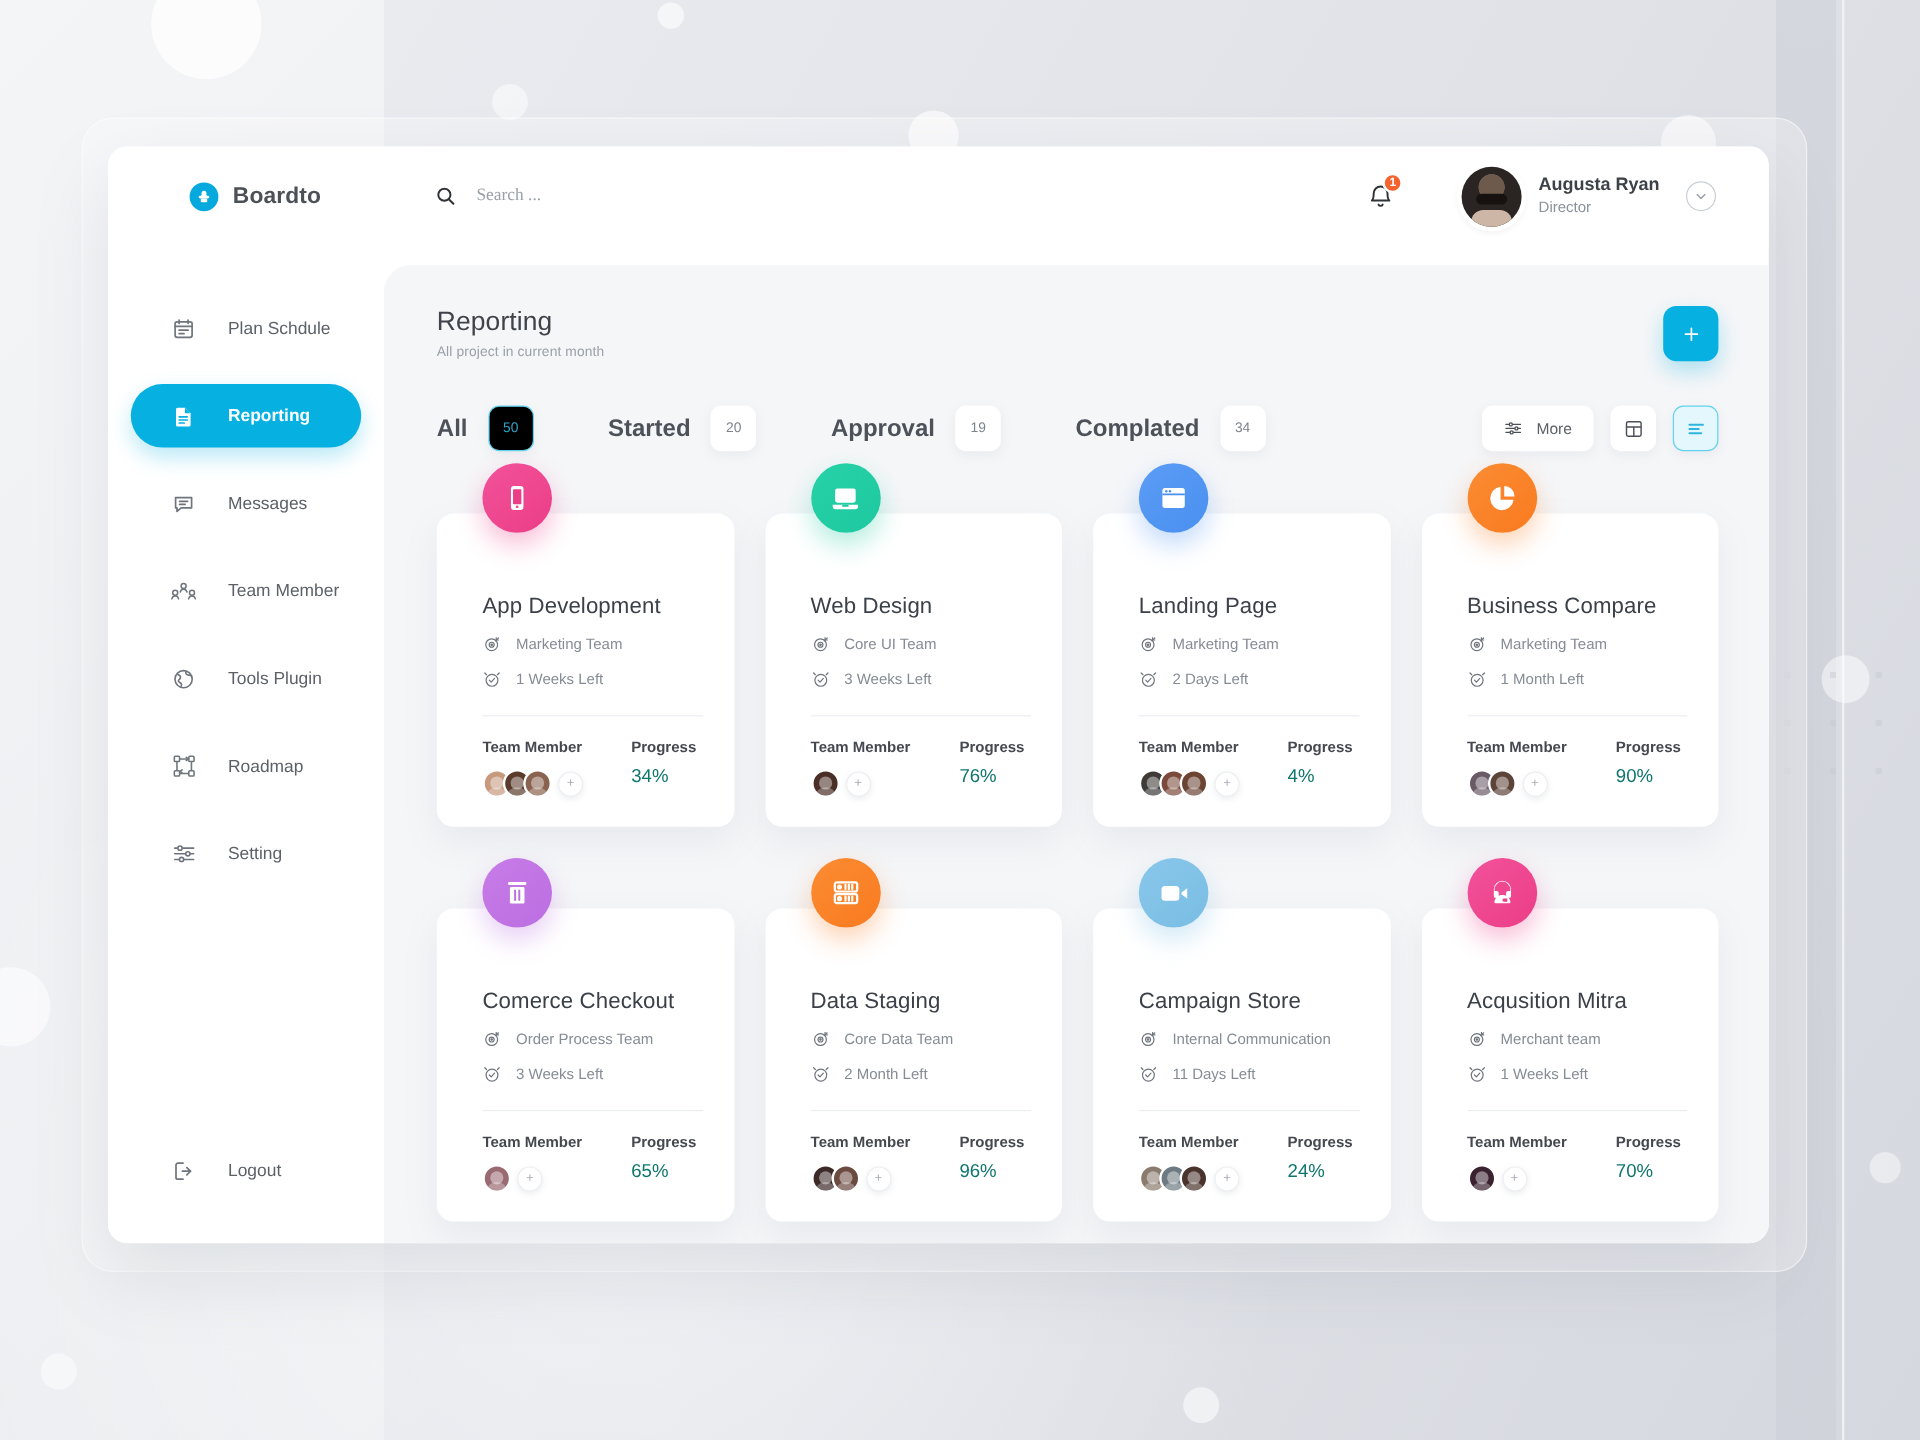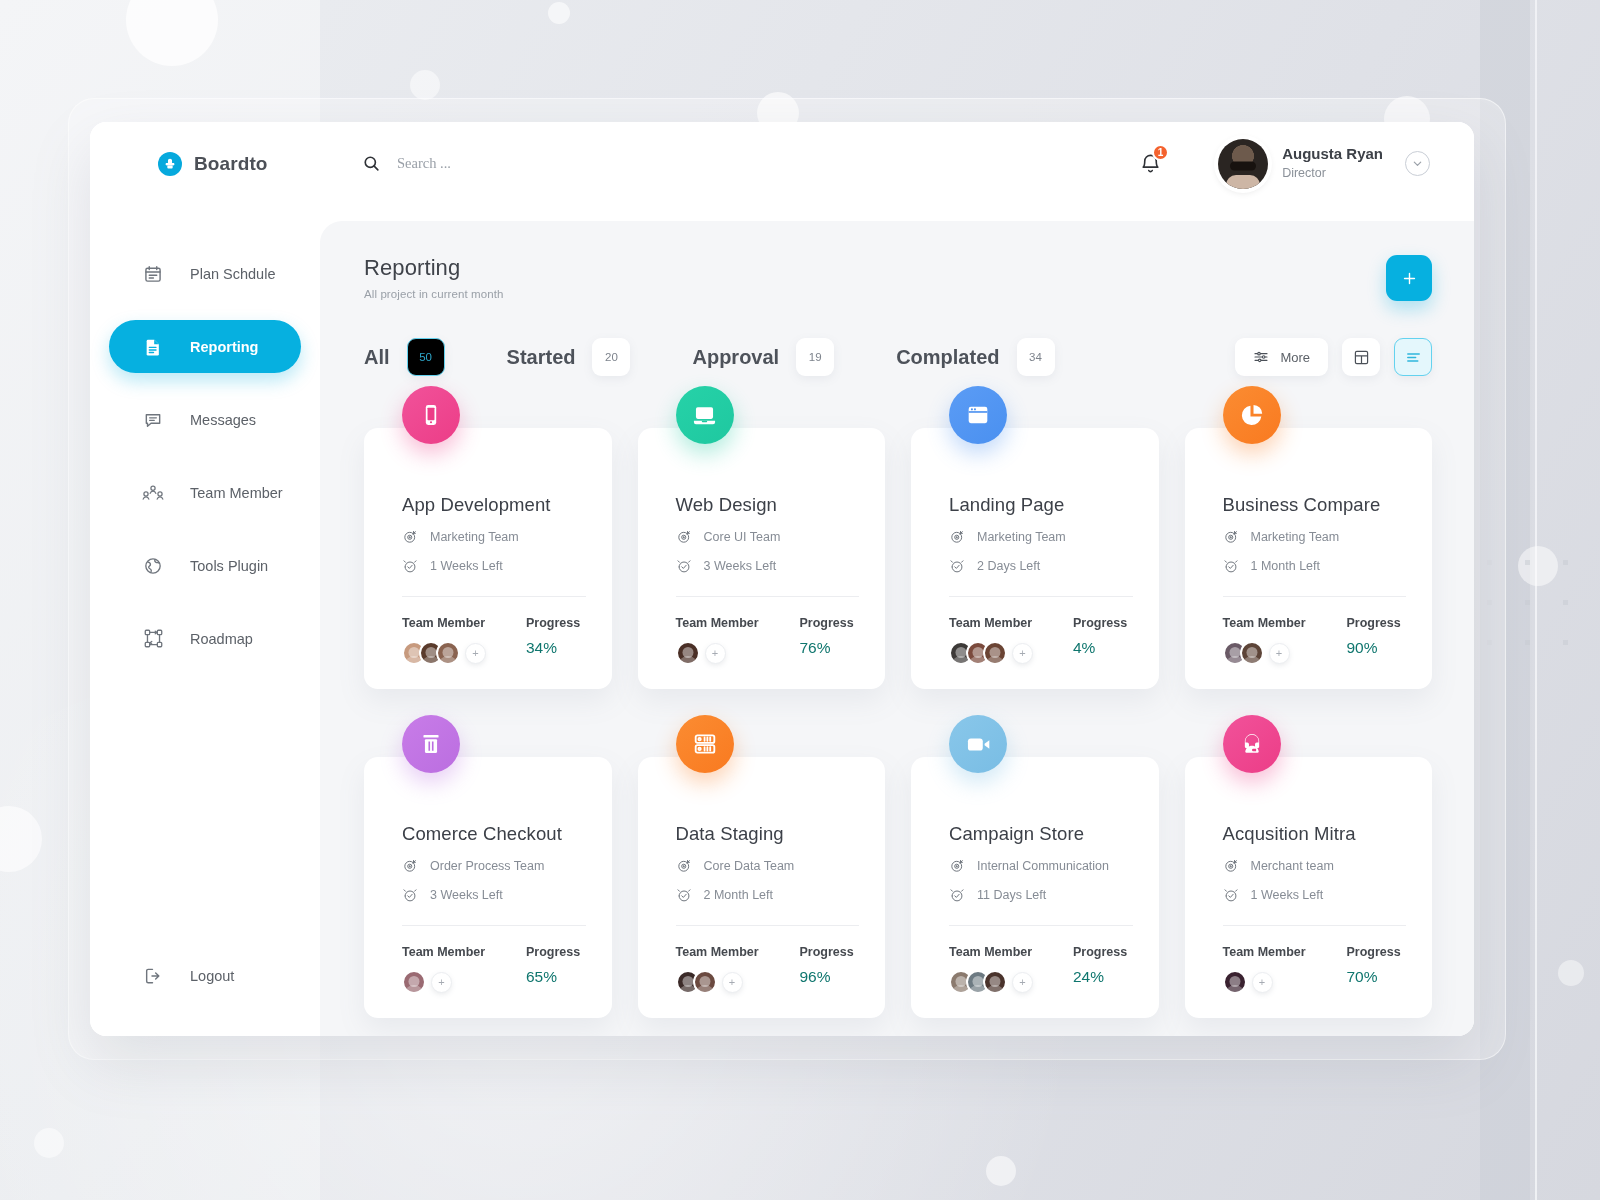--- a/index.html
+++ b/index.html
@@ -395,20 +395,31 @@
               <rect x="16.4" y="2.6" width="5" height="5" rx="1"></rect>
               <rect x="2.6" y="16.4" width="5" height="5" rx="1"></rect>
               <rect x="16.4" y="16.4" width="5" height="5" rx="1"></rect>
               <path d="M8.2 5.1h7.6M15.8 18.9H8.2M5.1 8.2v7.6M18.9 15.8V8.2"></path>
               <path d="M14 3.6l1.9 1.5L14 6.6M10 15.4l-1.9 1.5L10 18.4"></path>
             </svg>
         </span>
         <span class="nav-label">Roadmap</span>
       </div>
 
+      <div class="nav-item">
+        <span class="ico">
+          <svg width="21" height="21" viewBox="0 0 24 24" fill="none" stroke="#6f757d" stroke-width="1.5" stroke-linecap="round">
+              <path d="M3 6.6h18M3 12h18M3 17.4h18"></path>
+              <circle cx="8" cy="6.6" r="2" fill="#fff"></circle>
+              <circle cx="15.5" cy="12" r="2" fill="#fff"></circle>
+              <circle cx="9.5" cy="17.4" r="2" fill="#fff"></circle>
+            </svg>
+        </span>
+        <span class="nav-label">Setting</span>
+      </div>
 
       <div class="nav-spacer"></div>
 
       <div class="nav-item logout">
         <span class="ico">
           <svg width="20" height="20" viewBox="0 0 24 24" fill="none" stroke="#6f757d" stroke-width="1.7" stroke-linecap="round" stroke-linejoin="round">
               <path d="M11.4 4H6.2A1.8 1.8 0 0 0 4.4 5.8v12.4A1.8 1.8 0 0 0 6.2 20h5.2"></path>
               <path d="M15.2 8.4 19 12l-3.8 3.6M19 12h-8.2"></path>
             </svg>
         </span>

